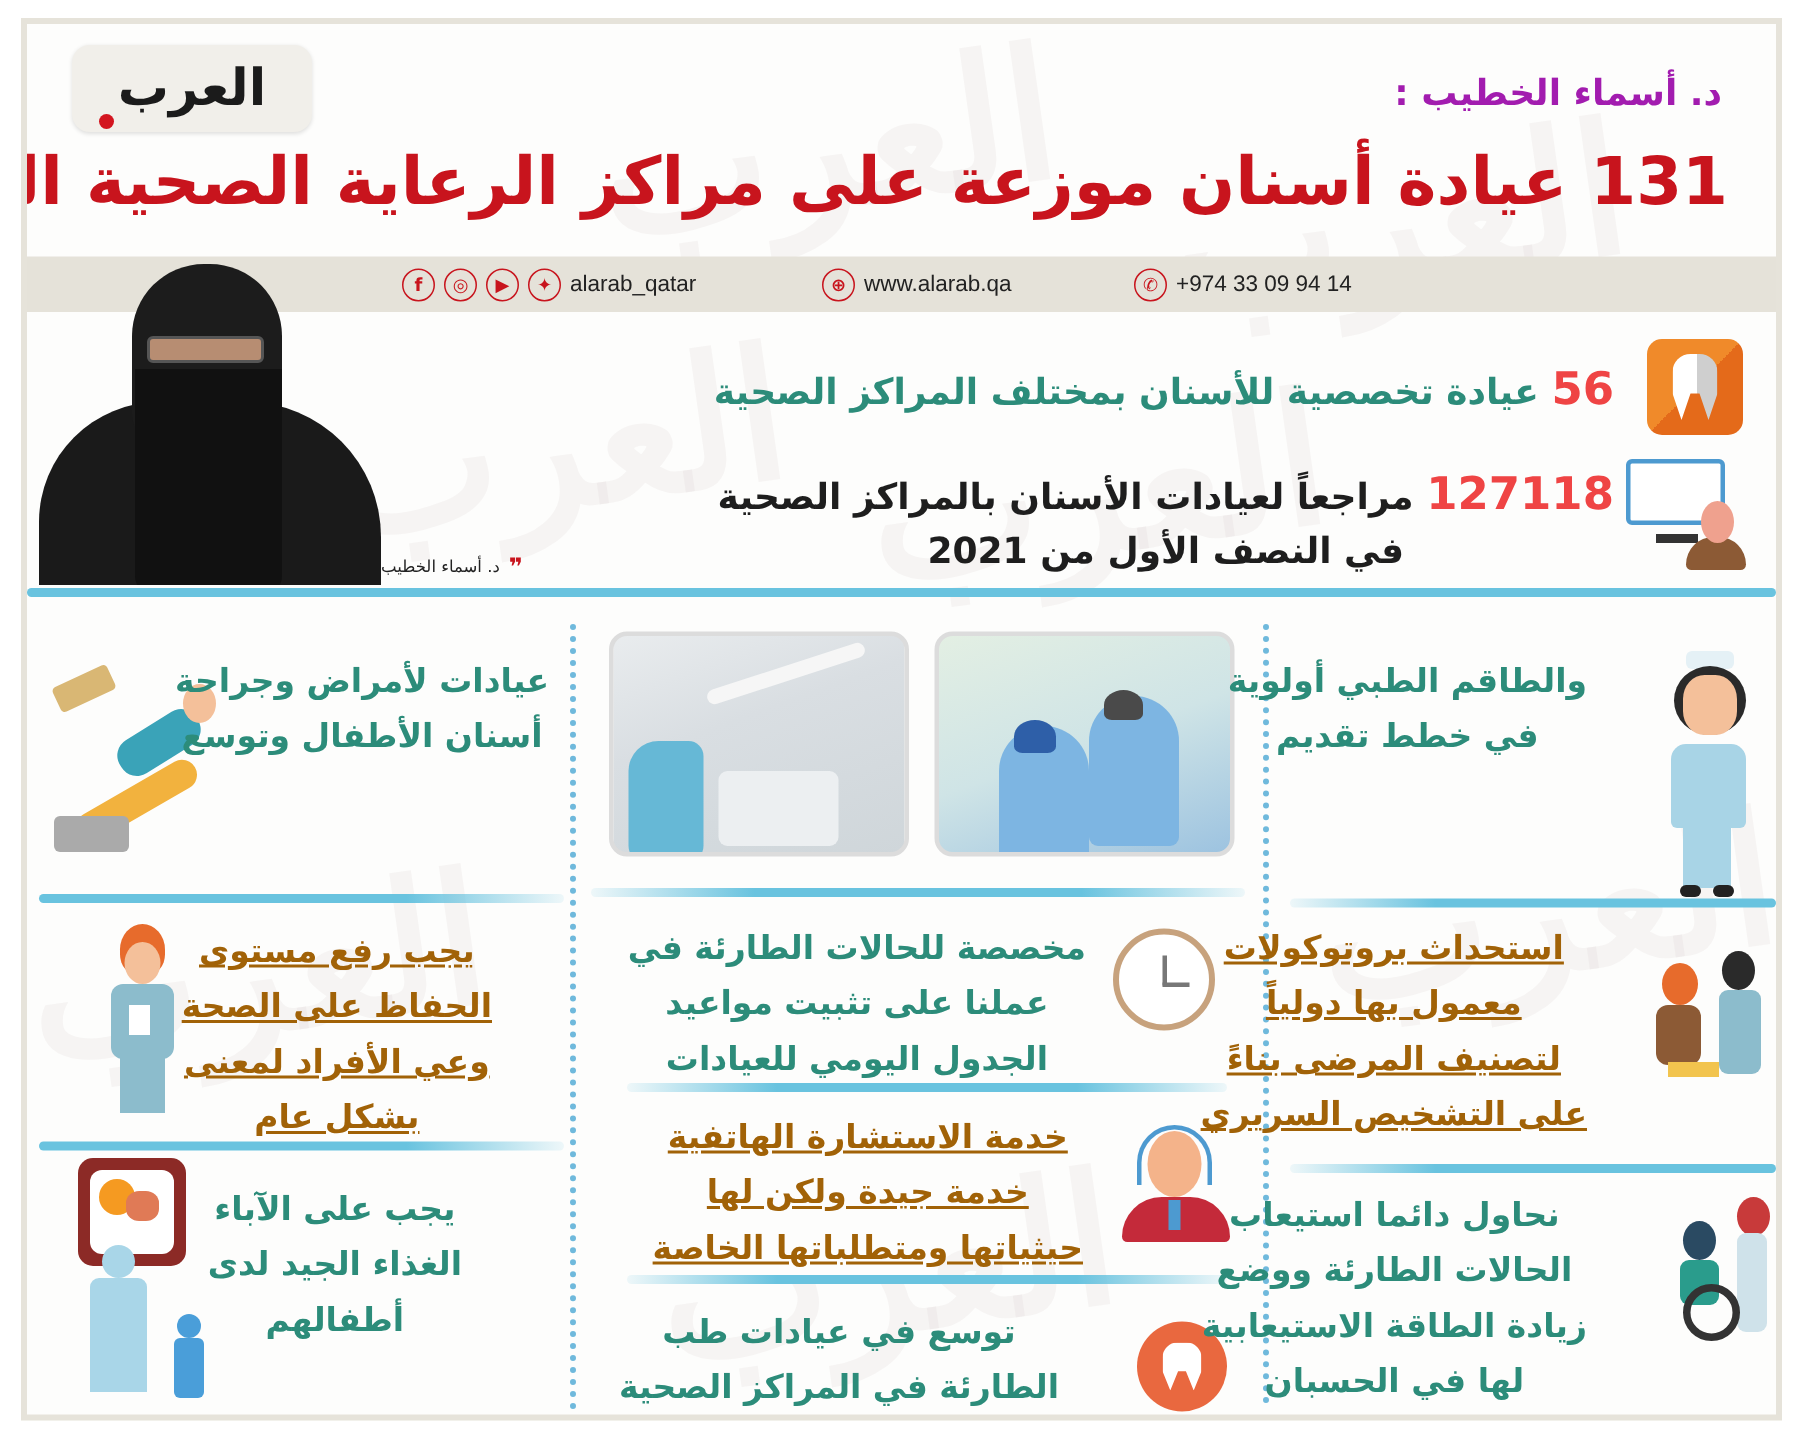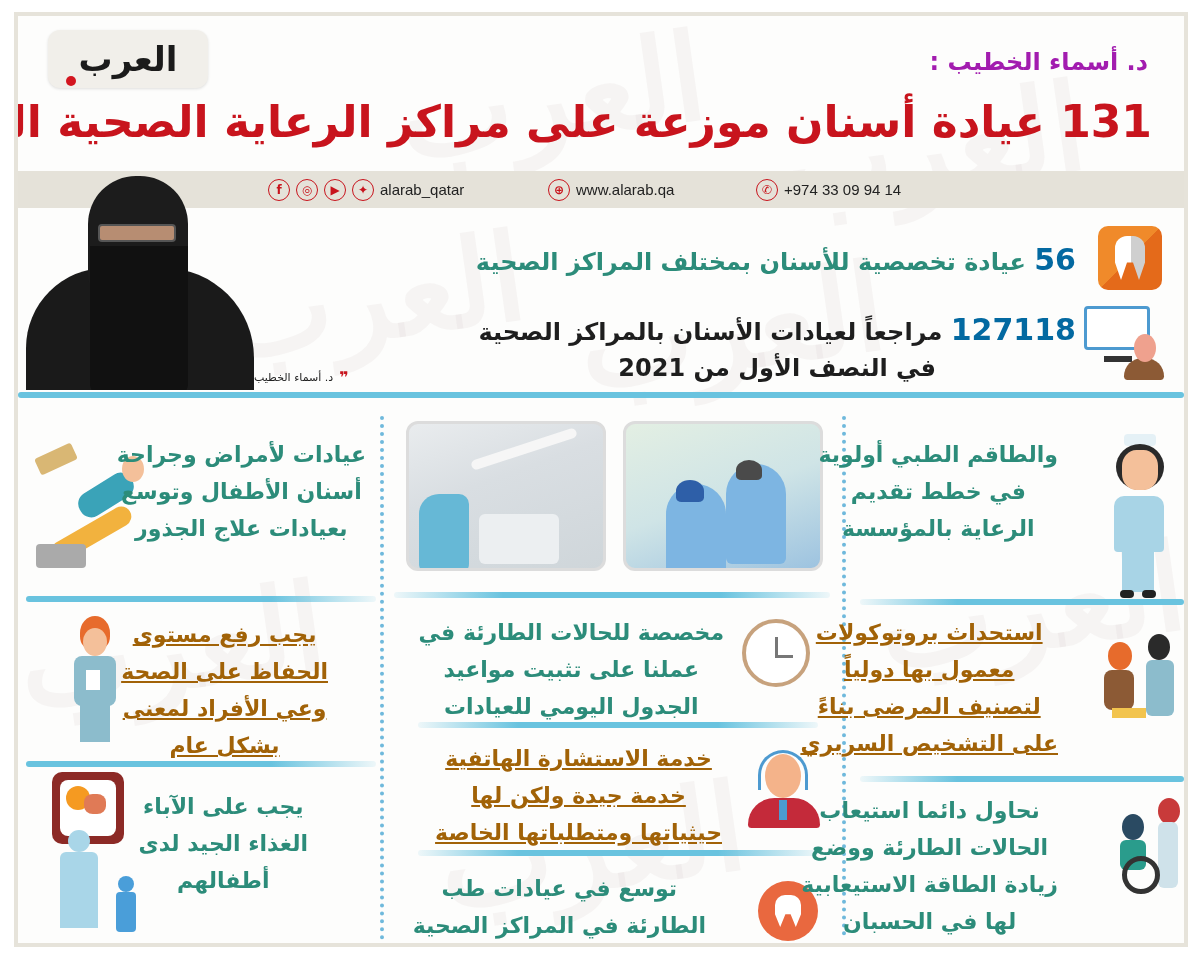--- a/index.html
+++ b/index.html
@@ -54,21 +54,21 @@
   .portrait .body { position: absolute; left: 8px; top: 92px; width: 228px; height: 140px; background: #1a1a1a; border-radius: 80px 90px 0 0; }
   .portrait .veil { position: absolute; left: 72px; top: 70px; width: 98px; height: 150px; background: #111; border-radius: 0 0 12px 12px; }
   .caption {
     position: absolute; left: 236px; top: 352px; direction: rtl; font-size: 11px; color: #222;
     display: flex; align-items: center; gap: 6px;
   }
   .quote-mark { color: #c8141d; font-weight: bold; font-size: 16px; }
 
   
   .stat-line { position: absolute; direction: rtl; font-weight: bold; white-space: nowrap; }
-  .stat-num { color: #0369a1; font-size: 30px; }
+  .stat-num { color: #ef4444; font-size: 30px; }
   .stat-1 { right: 108px; top: 226px; font-size: 24px; color: #2c8c7a; }
   .stat-2 { right: 108px; top: 296px; font-size: 24px; color: #1e1e1e; line-height: 36px; text-align: center; }
   .tooth-tile {
     position: absolute; right: 22px; top: 210px; width: 64px; height: 64px; border-radius: 10px;
     background: linear-gradient(135deg,#f08a2a 50%, #e46a1a 50%);
     display: flex; align-items: center; justify-content: center;
   }
   .tooth-shape { width: 30px; height: 44px; background: linear-gradient(90deg,#fff 55%,#cfcfcf 55%); border-radius: 12px 12px 6px 6px; clip-path: polygon(0 0,100% 0,100% 60%,80% 100%,60% 60%,40% 60%,20% 100%,0 60%); }
   .monitor-icon { position: absolute; right: 34px; top: 290px; width: 66px; height: 44px; border: 3px solid #4d9ad0; border-radius: 4px; background: #fff; }
   .monitor-stand { position: absolute; right: 52px; top: 340px; width: 28px; height: 6px; background: #333; }
@@ -186,21 +186,20 @@
   <div class="fig" style="left:8px;top:428px;width:120px;height:130px;">
     <div style="position:absolute;left:10px;top:6px;width:40px;height:18px;background:#d9b774;border-radius:3px;transform:rotate(-25deg);"></div>
     <div style="position:absolute;left:20px;top:80px;width:90px;height:20px;background:#f2b23e;border-radius:10px;transform:rotate(-30deg);"></div>
     <div style="position:absolute;left:50px;top:38px;width:60px;height:26px;background:#3aa3b8;border-radius:12px;transform:rotate(-32deg);"></div>
     <div style="position:absolute;left:96px;top:12px;width:22px;height:26px;background:#f4c09a;border-radius:50%;"></div>
     <div style="position:absolute;left:10px;top:100px;width:50px;height:24px;background:#aaa;border-radius:4px;"></div>
   </div>
   <div class="block teal" style="right:818px;top:420px;">
     <div>عيادات لأمراض وجراحة</div>
     <div>أسنان الأطفال وتوسع</div>
-    <div>بعيادات علاج الجذور</div>
   </div>
   <div class="hbar fade-r" style="left:8px;top:580px;width:350px;"></div>
 
   <div class="fig" style="left:50px;top:600px;width:60px;height:130px;">
     <div style="position:absolute;left:12px;top:0;width:30px;height:34px;background:#e76b2c;border-radius:50% 50% 40% 40%;"></div>
     <div class="skin" style="position:absolute;left:15px;top:12px;width:24px;height:28px;border-radius:50%;"></div>
     <div style="position:absolute;left:6px;top:40px;width:42px;height:50px;background:#8cbccc;border-radius:8px;"></div>
     <div style="position:absolute;left:18px;top:54px;width:14px;height:20px;background:#fff;"></div>
     <div style="position:absolute;left:12px;top:88px;width:30px;height:38px;background:#8cbccc;"></div>
   </div>
@@ -281,21 +280,20 @@
     <div style="position:absolute;left:8px;top:10px;width:48px;height:46px;background:#2a2a2a;border-radius:50%;"></div>
     <div class="skin" style="position:absolute;left:14px;top:16px;width:36px;height:40px;border-radius:40%;"></div>
     <div style="position:absolute;left:6px;top:62px;width:50px;height:56px;background:#a8d4e6;border-radius:10px 10px 4px 4px;"></div>
     <div style="position:absolute;left:14px;top:118px;width:32px;height:40px;background:#a8d4e6;"></div>
     <div style="position:absolute;left:12px;top:156px;width:14px;height:8px;background:#222;border-radius:4px;"></div>
     <div style="position:absolute;left:34px;top:156px;width:14px;height:8px;background:#222;border-radius:4px;"></div>
   </div>
   <div class="block teal" style="right:126px;top:420px;">
     <div>والطاقم الطبي أولوية</div>
     <div>في خطط تقديم</div>
-    <div>الرعاية بالمؤسسة</div>
   </div>
   <div class="hbar fade-l" style="left:842px;top:583px;width:324px;"></div>
 
   <div class="fig" style="left:1086px;top:618px;width:80px;height:110px;">
     <div style="position:absolute;left:4px;top:8px;width:24px;height:28px;background:#e76b2c;border-radius:50%;"></div>
     <div style="position:absolute;left:0;top:36px;width:30px;height:40px;background:#8c5a35;border-radius:8px;"></div>
     <div style="position:absolute;left:8px;top:74px;width:34px;height:10px;background:#f2c44e;"></div>
     <div style="position:absolute;left:44px;top:0;width:22px;height:26px;background:#2a2a2a;border-radius:50%;"></div>
     <div style="position:absolute;left:42px;top:26px;width:28px;height:56px;background:#8cbccc;border-radius:6px;"></div>
   </div>

